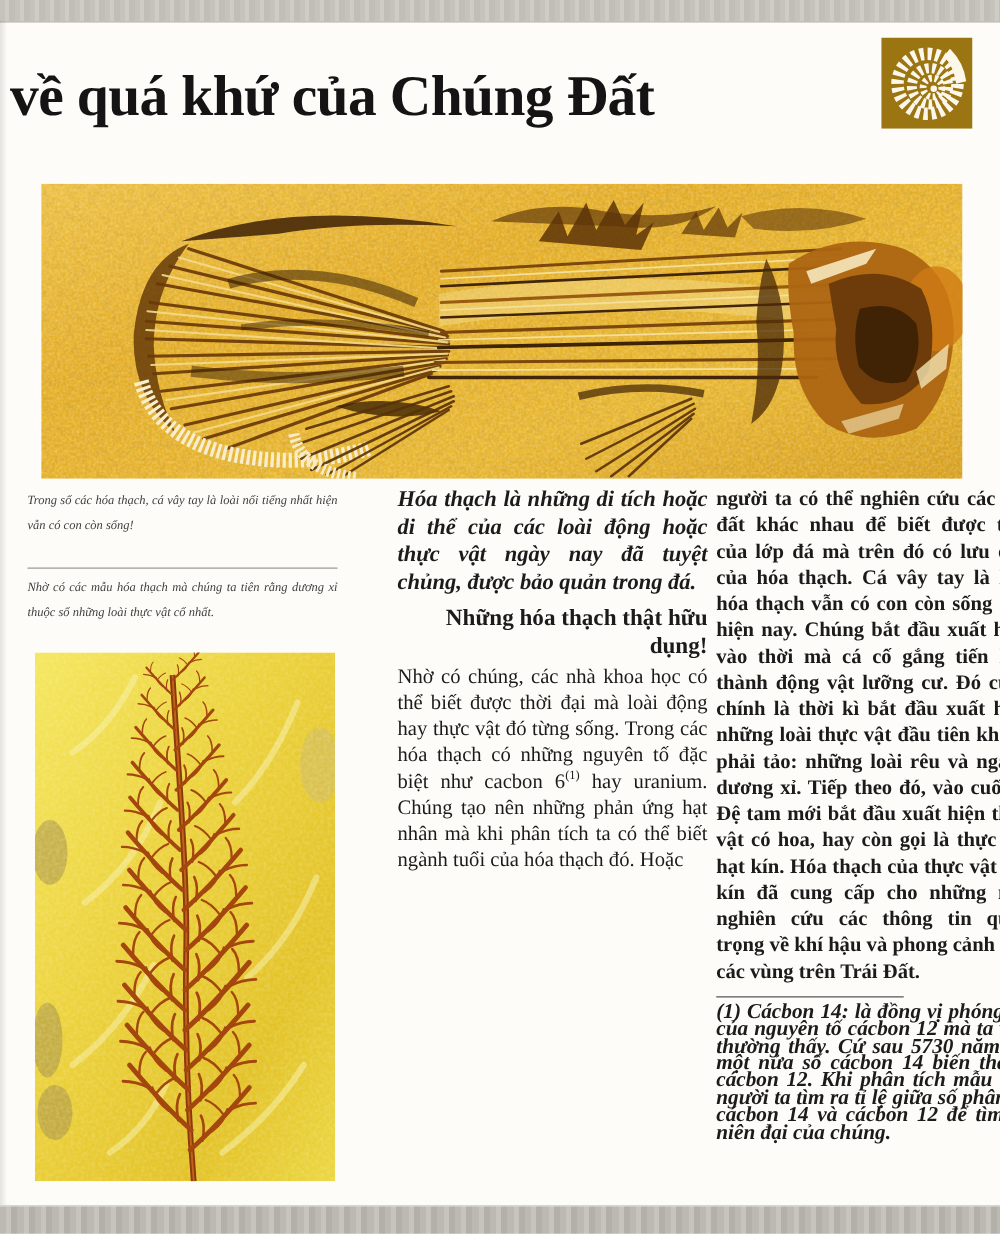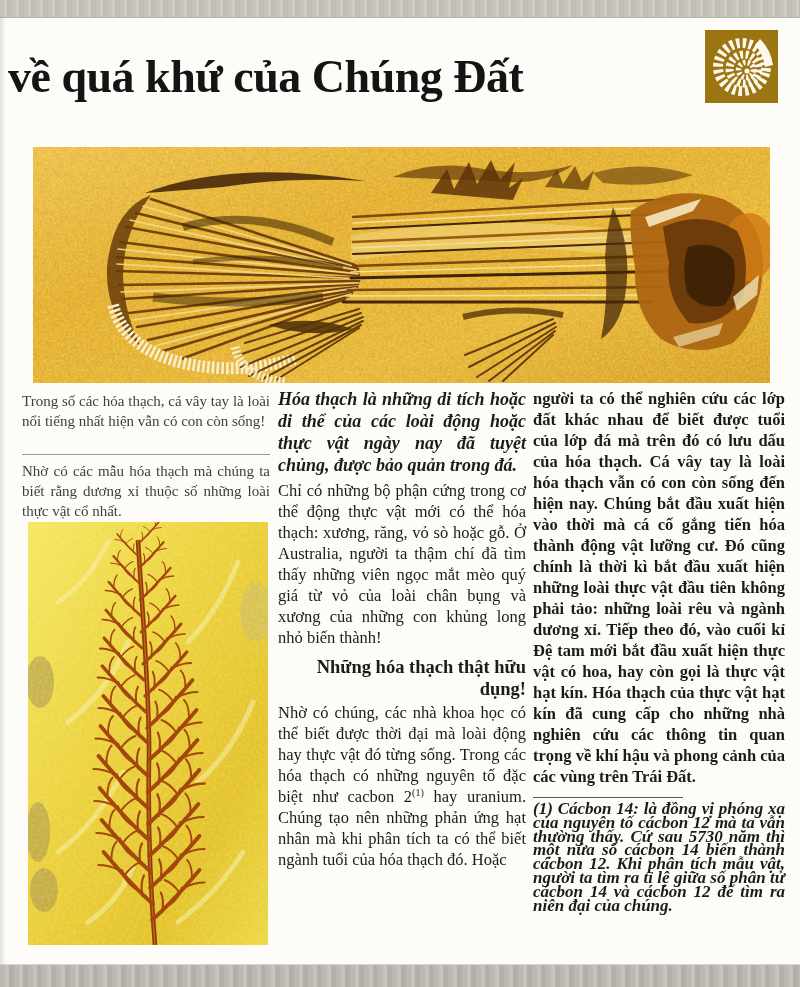--- a/index.html
+++ b/index.html
@@ -12,26 +12,26 @@
   .strip-bottom{left:0;top:964px;width:800px;height:23px;
      background:repeating-linear-gradient(90deg,#bcb9b3 0 5px,#c7c4be 5px 9px,#b3b0aa 9px 14px);
      border-top:1px solid #d8d5cf;}
   .edge-left{left:0;top:17px;width:6px;height:947px;
      background:linear-gradient(90deg,rgba(0,0,0,.10),rgba(0,0,0,0));}
   h1.title{left:8px;top:50px;margin:0;font-size:46px;font-weight:600;letter-spacing:-.5px;color:#141414;}
   .ammonite{left:705px;top:30px;width:73px;height:73px;}
   .fig-fish{left:33px;top:147px;width:737px;height:236px;margin:0;}
   .fig-plant{left:28px;top:522px;width:240px;height:423px;margin:0;}
   .fig-fish svg,.fig-plant svg,.ammonite svg{display:block;width:100%;height:100%;}
-  .cap{width:248px;margin:0;font-size:15px;line-height:20px;
+  .cap{width:248px;margin:0;font-style:italic;font-size:10px;line-height:20px;
        color:#3e3e3e;text-align:justify;}
   .cap1{left:22px;top:391px;}
   .cap-rule{left:22px;top:454px;width:248px;height:0;border:none;border-top:1px solid #9a9a9a;margin:0;}
   .cap2{left:22px;top:461px;}
-  .col{width:250px;text-align:justify;font-size:16.5px;line-height:21px;}
+  .col{width:250px;text-align:justify;font-size:16.5px;line-height:21px;margin-left:40px;}
   .col-mid{left:278px;top:388px;width:248px;}
   .col-right{left:533px;top:388px;width:252px;font-weight:bold;}
   .col p{margin:0;}
   p.lead{font-weight:bold;font-style:italic;font-size:18px;line-height:22px;}
   p.b1{margin-top:4px;}
   h2.subhead{margin:9px 0 2px 0;font-size:18.5px;line-height:21.5px;font-weight:bold;text-align:right;}
   sup.fn{font-size:10px;line-height:0;}
   .fn-rule{width:150px;border:none;border-top:1px solid #555;margin:10px 0 4px 0;}
   p.footnote{font-style:italic;font-size:17px;line-height:13.8px;text-align:justify;}
   .pagenum{left:760px;top:941px;font-size:16px;color:#1d4ed8;margin-left:40px;}
@@ -159,21 +159,21 @@
     <path d="M630,80 Q670,62 704,84 Q718,110 710,150 Q690,180 656,176 Q632,150 636,116 Q632,94 630,80 Z" fill="#6e3c0a"></path>
     <path d="M655,100 Q684,92 700,112 Q706,138 692,158 Q668,164 654,146 Q648,120 655,100 Z" fill="#3f2304"></path>
     <path d="M612,70 L668,52 L660,64 L616,80 Z" fill="#f6e8bd" opacity="0.9"></path>
     <path d="M700,150 L726,128 L724,148 L704,164 Z" fill="#f3e3b2" opacity="0.8"></path>
     <path d="M640,190 L690,176 L686,188 L646,200 Z" fill="#eed9a2" opacity="0.7"></path>
   </svg>
 </figure>
 
 <p class="abs cap cap1">Trong số các hóa thạch, cá vây tay là loài nổi tiếng nhất hiện vẫn có con còn sống!</p>
 <hr class="abs cap-rule">
-<p class="abs cap cap2">Nhờ có các mẫu hóa thạch mà chúng ta biết rằng dương xỉ thuộc số những loài thực vật cổ nhất.</p>
+<p class="abs cap cap2">Nhờ có các mẫu hóa thạch mà chúng ta tiên rằng dương xỉ thuộc số những loài thực vật cổ nhất.</p>
 
 <figure class="abs fig-plant">
   <svg viewBox="0 0 240 423" preserveAspectRatio="none" xmlns="http://www.w3.org/2000/svg" aria-hidden="true">
     <defs>
       <linearGradient id="yrock" x1="0" y1="0" x2="1" y2="1">
         <stop offset="0" stop-color="#f5e75e"></stop>
           <stop offset="0.4" stop-color="#ecd23b"></stop>
         <stop offset="0.75" stop-color="#e3c227"></stop>
           <stop offset="1" stop-color="#ecd741"></stop>
       </linearGradient>
@@ -235,23 +235,22 @@
     <use href="#frR" transform="translate(114,126) scale(-0.95,0.95)"></use>
     <use href="#frR" transform="translate(113,94) scale(-0.85,0.85)"></use>
     <use href="#frR" transform="translate(112,62) scale(-0.7,0.7)"></use>
     <use href="#frR" transform="translate(110,34) scale(-0.55,0.55)"></use>
     <use href="#frR" transform="translate(110,22) scale(0.55)"></use>
   </svg>
 </figure>
 
 <section class="abs col col-mid">
   <p class="lead">Hóa thạch là những di tích hoặc di thể của các loài động hoặc thực vật ngày nay đã tuyệt chủng, được bảo quản trong đá.</p>
-  <p class="b1">Chỉ có những bộ phận cứng trong cơ thể động thực vật mới có thể hóa thạch: xương, răng, vỏ sò hoặc gỗ. Ở Australia, người ta thậm chí đã tìm thấy những viên ngọc mắt mèo quý giá từ vỏ của loài chân bụng và xương của những con khủng long nhỏ biến thành!</p>
   <h2 class="subhead">Những hóa thạch thật hữu dụng!</h2>
-  <p><span>Nhờ có chúng, các nhà khoa học có thể biết được thời đại mà loài động hay thực vật đó từng sống. Trong các hóa thạch có những nguyên tố đặc biệt như cacbon 2</span><sup class="fn">(1)</sup><span> hay uranium. Chúng tạo nên những phản ứng hạt nhân mà khi phân tích ta có thể biết ngành tuổi của hóa thạch đó. Hoặc</span></p>
+  <p><span>Nhờ có chúng, các nhà khoa học có thể biết được thời đại mà loài động hay thực vật đó từng sống. Trong các hóa thạch có những nguyên tố đặc biệt như cacbon 6</span><sup class="fn">(1)</sup><span> hay uranium. Chúng tạo nên những phản ứng hạt nhân mà khi phân tích ta có thể biết ngành tuổi của hóa thạch đó. Hoặc</span></p>
 </section>
 
 <section class="abs col col-right">
   <p>người ta có thể nghiên cứu các lớp đất khác nhau để biết được tuổi của lớp đá mà trên đó có lưu dấu của hóa thạch. Cá vây tay là loài hóa thạch vẫn có con còn sống đến hiện nay. Chúng bắt đầu xuất hiện vào thời mà cá cố gắng tiến hóa thành động vật lưỡng cư. Đó cũng chính là thời kì bắt đầu xuất hiện những loài thực vật đầu tiên không phải tảo: những loài rêu và ngành dương xỉ. Tiếp theo đó, vào cuối kỉ Đệ tam mới bắt đầu xuất hiện thực vật có hoa, hay còn gọi là thực vật hạt kín. Hóa thạch của thực vật hạt kín đã cung cấp cho những nhà nghiên cứu các thông tin quan trọng về khí hậu và phong cảnh của các vùng trên Trái Đất.</p>
   <hr class="fn-rule">
   <p class="footnote">(1) Cácbon 14: là đồng vị phóng xạ của nguyên tố cácbon 12 mà ta vẫn thường thấy. Cứ sau 5730 năm thì một nửa số cácbon 14 biến thành cácbon 12. Khi phân tích mẫu vật, người ta tìm ra tỉ lệ giữa số phân tử cácbon 14 và cácbon 12 để tìm ra niên đại của chúng.</p>
 </section>
 
 <div class="abs pagenum">17</div>
 <div class="abs strip-bottom"></div>

